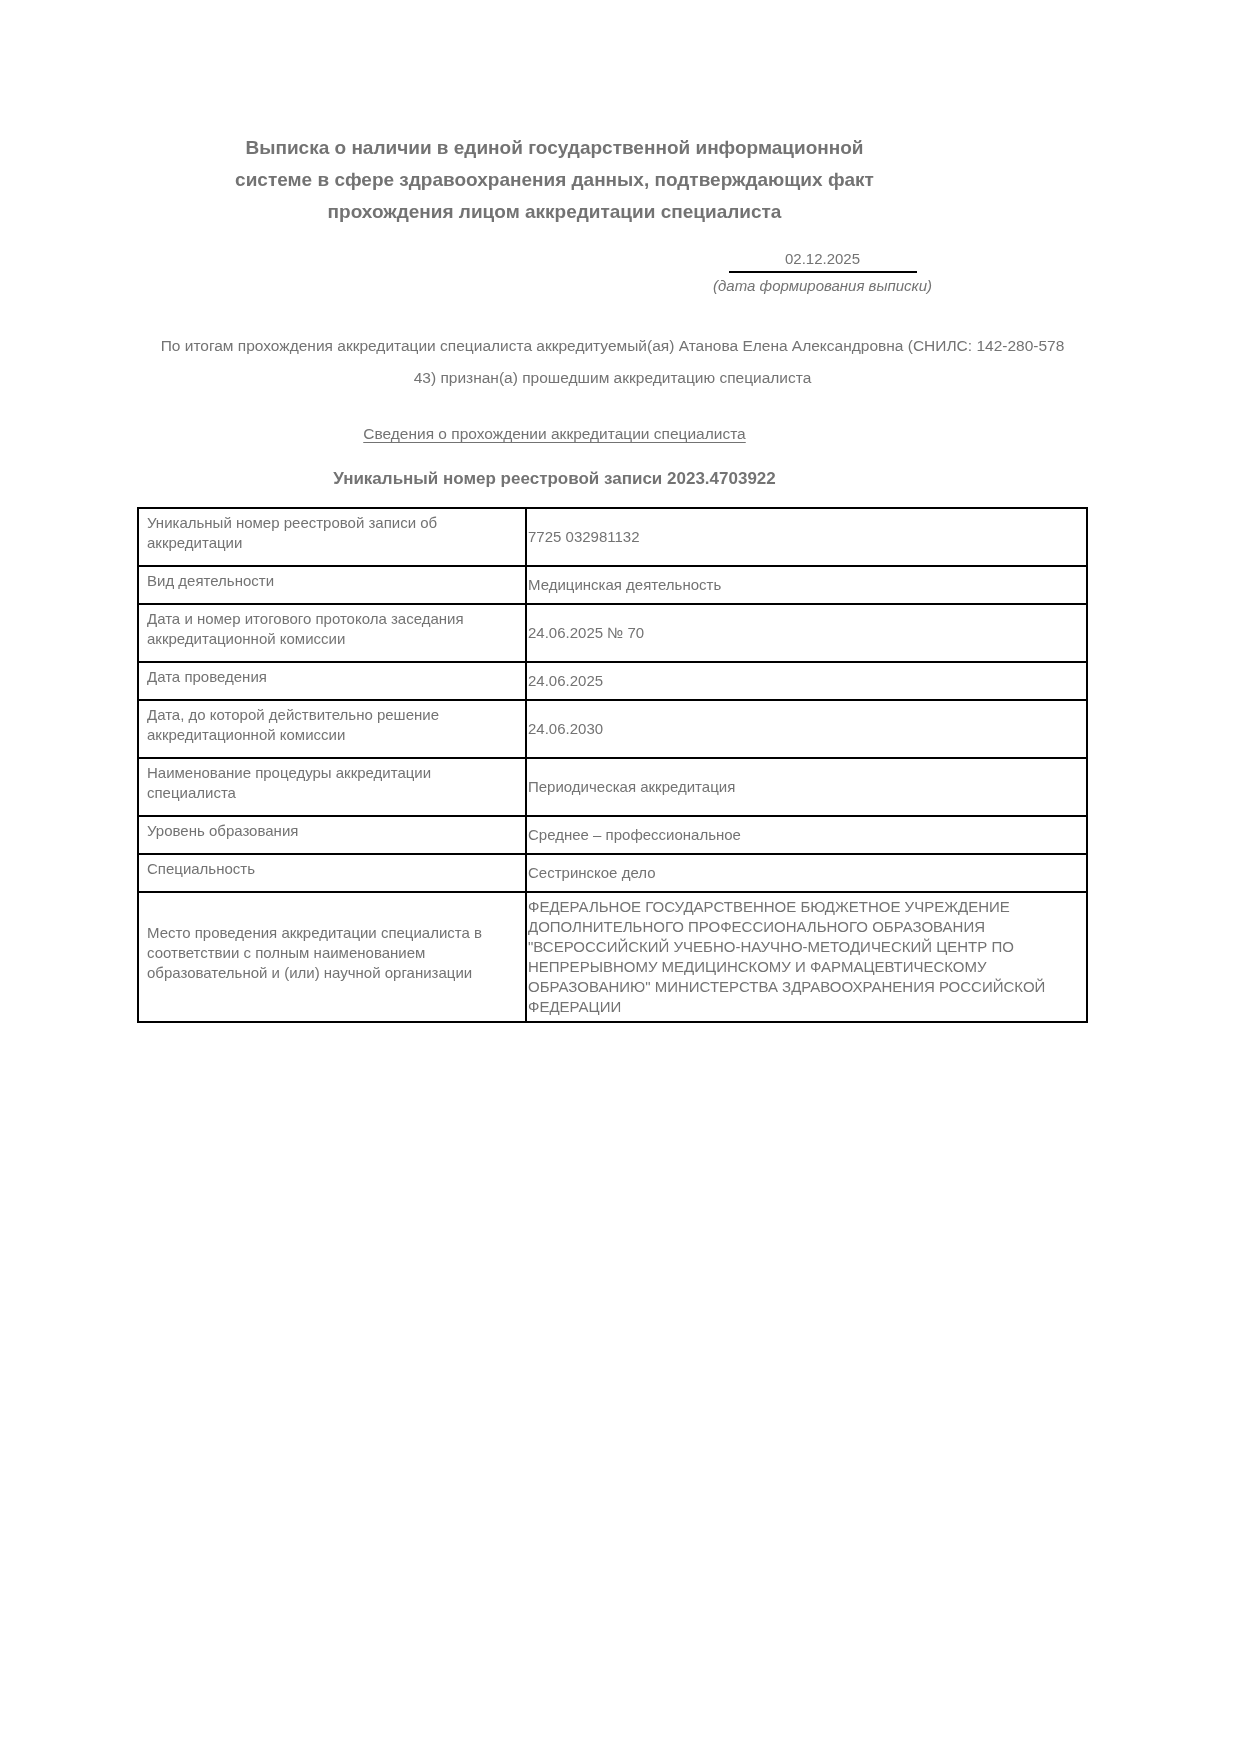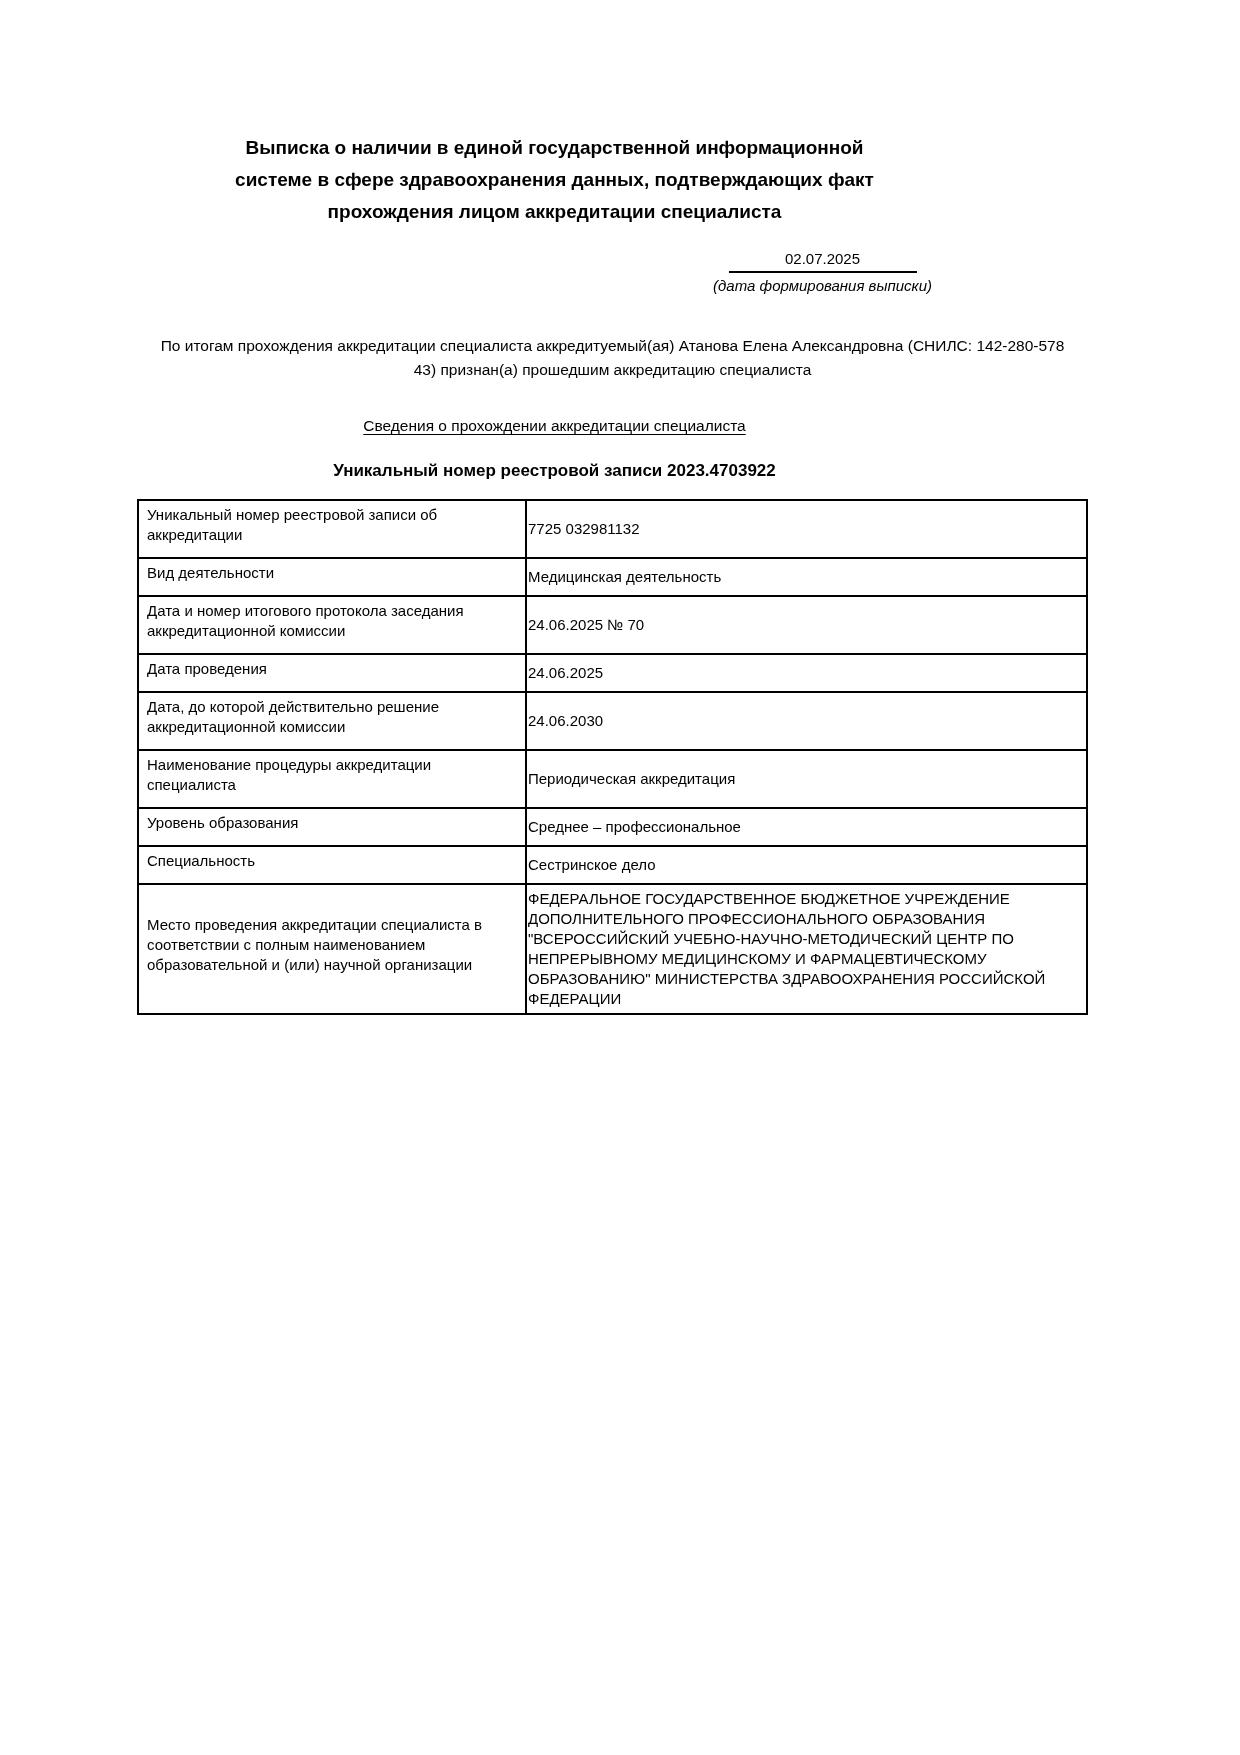--- a/index.html
+++ b/index.html
@@ -1,21 +1,21 @@
 <!DOCTYPE html>
 <html><head>
 <meta charset="utf-8">
 <style>
   html, body { margin: 0; padding: 0; background: #ffffff; }
   .page {
     position: relative;
     width: 1240px;
     height: 1755px;
     background: #ffffff;
-    color: #000000;
+    color: #737373;
     font-family: "Liberation Sans", sans-serif;
     overflow: hidden;
   }
   .doc-title {
     margin: 132px 0 0 137px;
     width: 835px;
     text-align: center;
     font-size: 19px;
     font-weight: bold;
     line-height: 32px;
@@ -39,21 +39,21 @@
     line-height: 20px;
     font-style: italic;
   }
   .intro {
     margin: 38px 0 0 137px;
     width: 951px;
     text-align: center;
     font-size: 15.5px;
     line-height: 24px;
   }
-  .intro div { white-space: nowrap; }
+  .intro div { white-space: nowrap; margin-top: 8px; }
   .section-heading {
     margin: 32px 0 0 137px;
     width: 835px;
     text-align: center;
     font-size: 15.5px;
     line-height: 24px;
     text-decoration: underline;
     text-underline-offset: 3px;
   }
   .registry-heading {
@@ -88,21 +88,21 @@
 
 <div class="page">
 
   <div class="doc-title">
     <div>Выписка о наличии в единой государственной информационной</div>
     <div>системе в сфере здравоохранения данных, подтверждающих факт</div>
     <div>прохождения лицом аккредитации специалиста</div>
   </div>
 
   <div class="date-block">
-    <div class="date-value">02.07.2025</div>
+    <div class="date-value">02.12.2025</div>
     <div class="date-caption">(дата формирования выписки)</div>
   </div>
 
   <div class="intro">
     <div>По итогам прохождения аккредитации специалиста аккредитуемый(ая) Атанова Елена Александровна (СНИЛС: 142-280-578</div>
     <div>43) признан(а) прошедшим аккредитацию специалиста</div>
   </div>
 
   <div class="section-heading">Сведения о прохождении аккредитации специалиста</div>
 

